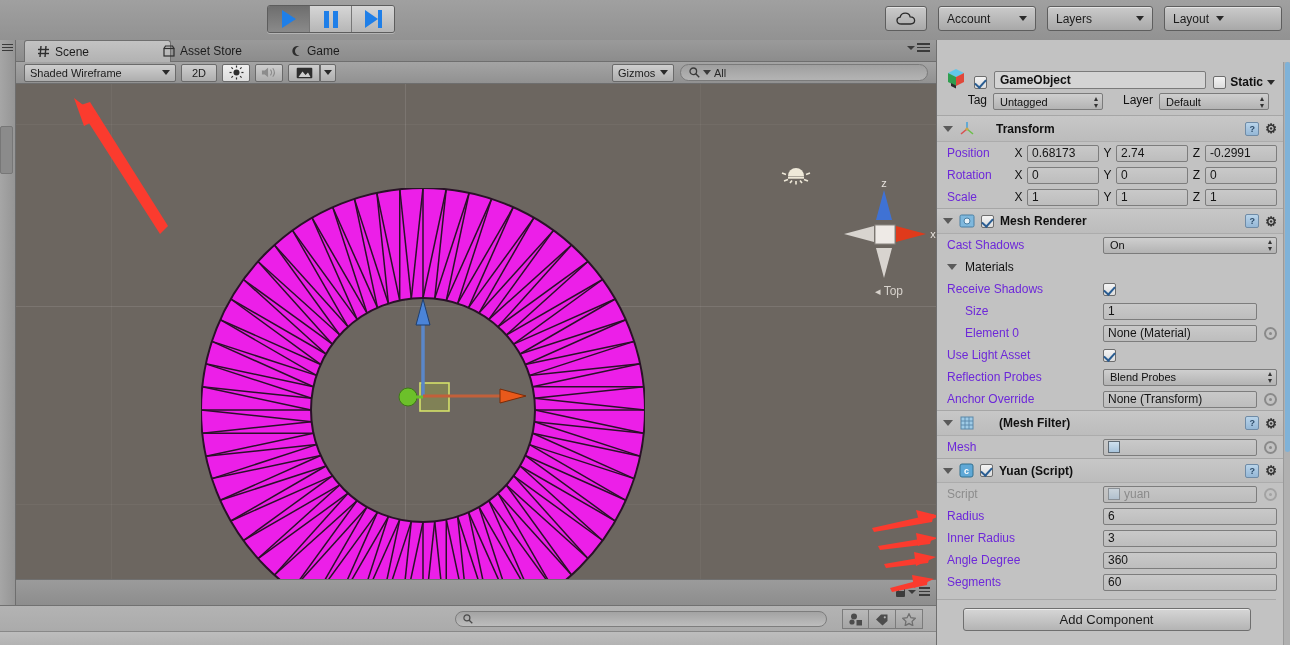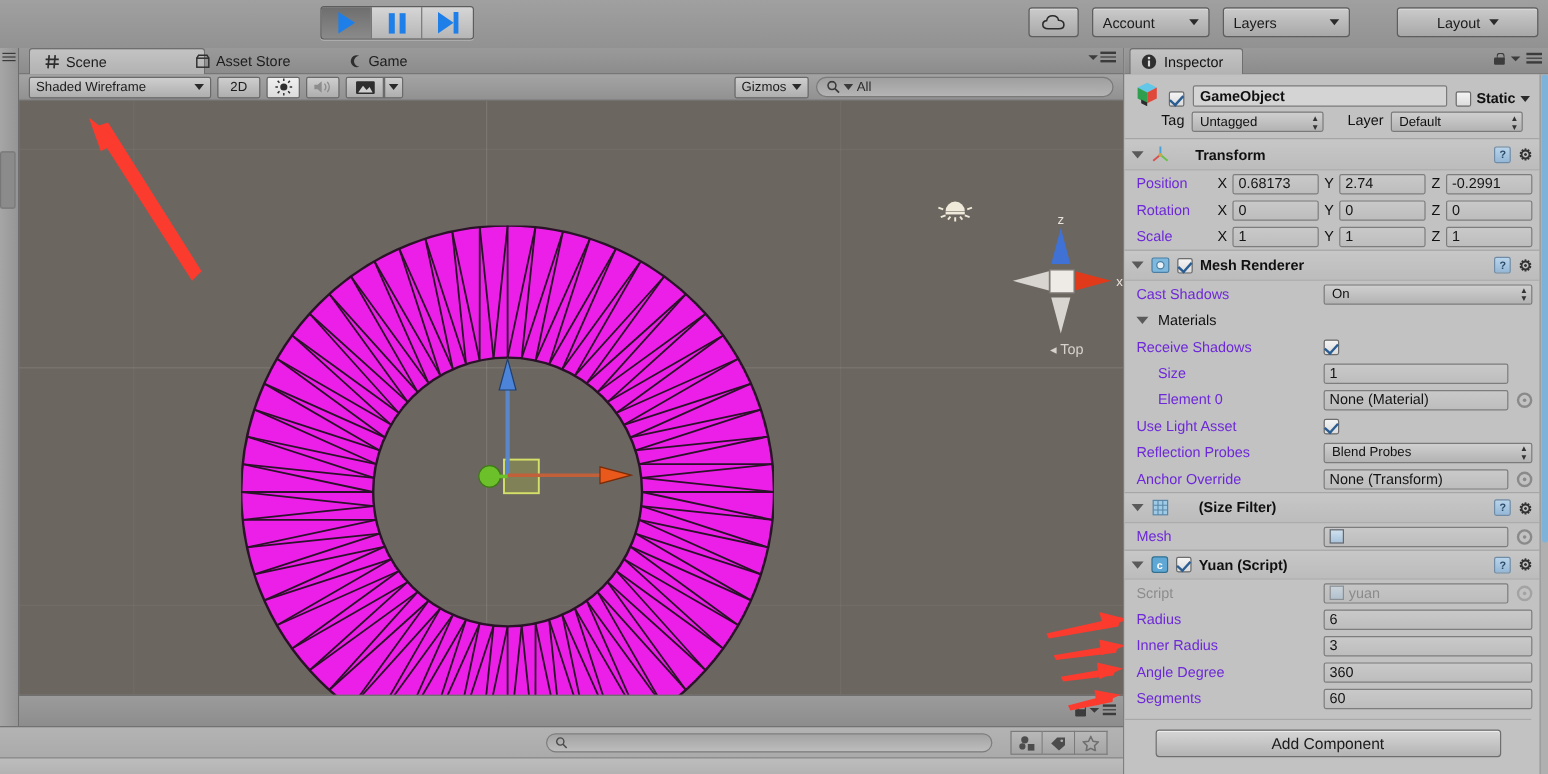--- a/index.html
+++ b/index.html
@@ -46,21 +46,21 @@
     background: linear-gradient(#cbcbcb, #a8a8a8);
     display: flex; align-items: center; padding: 0 8px; gap: 7px;
     font-size: 12px; color: #1b1b1b;
     box-shadow: inset 0 1px 0 rgba(255,255,255,.5);
   }
   .tb-btn.cloud { width: 42px; justify-content: center; padding: 0; }
   .tb-btn .lbl { white-space: nowrap; }
   .caret { width:0;height:0;border-left:4px solid transparent;border-right:4px solid transparent;border-top:5px solid #2a2a2a; }
   .acct { width: 98px; justify-content: space-between; }
   .lyrs { width: 106px; justify-content: space-between; }
-  .layt { width: 118px; justify-content: center; margin-left: 28px; }
+  .layt { width: 118px; justify-content: flex-start; }
 
   
   .leftstrip {
     position: absolute; left: 0; top: 40px; width: 16px; height: 565px;
     background: linear-gradient(90deg,#a6a6a6,#959595);
     border-right: 1px solid #6e6e6e;
   }
   .leftstrip .thumb {
     position:absolute; left:0; top:86px; width:13px; height:48px;
     background:#8b8b8b; border:1px solid #777; border-radius:2px;
@@ -679,39 +679,20 @@
       <div class="proj-btn">
         <svg width="14" height="13" viewBox="0 0 14 13">
           <polygon points="7,0.8 8.9,4.7 13.2,5.3 10.1,8.4 10.8,12.6 7,10.6 3.2,12.6 3.9,8.4 0.8,5.3 5.1,4.7" fill="none" stroke="#6f6f6f" stroke-width="1.3"></polygon>
         </svg>
       </div>
     </div>
     <div class="proj-strip"></div>
   </div>
 
   <div class="inspector">
-    <div class="insp-tabrow">
-      <div class="insp-tab">
-        <svg width="13" height="13" viewBox="0 0 13 13">
-          <circle cx="6.5" cy="6.5" r="6" fill="#2e2e2e"></circle>
-          <circle cx="6.5" cy="3.4" r="1.1" fill="#d8d8d8"></circle>
-          <rect x="5.6" y="5.4" width="1.8" height="5" fill="#d8d8d8"></rect>
-        </svg>
-        <span>Inspector</span>
-      </div>
-      <div class="insp-tabmenu">
-        <span class="lock-ico"></span>
-        <span class="dot-caret"></span>
-        <span class="hamb">
-            <i></i>
-            <i></i>
-            <i></i>
-          </span>
-      </div>
-    </div>
 
     <div class="insp-body">
 
       <div class="hdr-row">
         <svg width="22" height="22" viewBox="0 0 22 22">
           <polygon points="11,2 19,6 11,10 3,6" fill="#62c7e8"></polygon>
           <polygon points="3,6 11,10 11,19 3,15" fill="#2f9f4f"></polygon>
           <polygon points="19,6 11,10 11,19 19,15" fill="#e0483a"></polygon>
           <polygon points="6,16 11,18.5 11,21.5 6,19" fill="#2b2b2b"></polygon>
         </svg>
@@ -886,21 +867,21 @@
         <span class="foldout"></span>
         <svg width="16" height="16" viewBox="0 0 16 16">
           <rect x="2" y="2" width="12" height="12" fill="#9fcbe6" stroke="#5a87a8" stroke-width="1"></rect>
           <g stroke="#5a87a8" stroke-width="0.9">
             <line x1="6" y1="2" x2="6" y2="14"></line>
               <line x1="10" y1="2" x2="10" y2="14"></line>
             <line x1="2" y1="6" x2="14" y2="6"></line>
               <line x1="2" y1="10" x2="14" y2="10"></line>
           </g>
         </svg>
-        <span style="margin-left:18px;">(Size Filter)</span>
+        <span style="margin-left:18px;">(Mesh Filter)</span>
         <span class="spacer"></span>
         <span class="help-ico">?</span>
         <span class="gear-ico">⚙</span>
       </div>
       <div class="prop-row">
         <span class="prop-lbl">Mesh</span>
         <span class="field">
           <span class="mini-sq"></span>
           <span style="margin-left:4px;"></span>
         </span>

